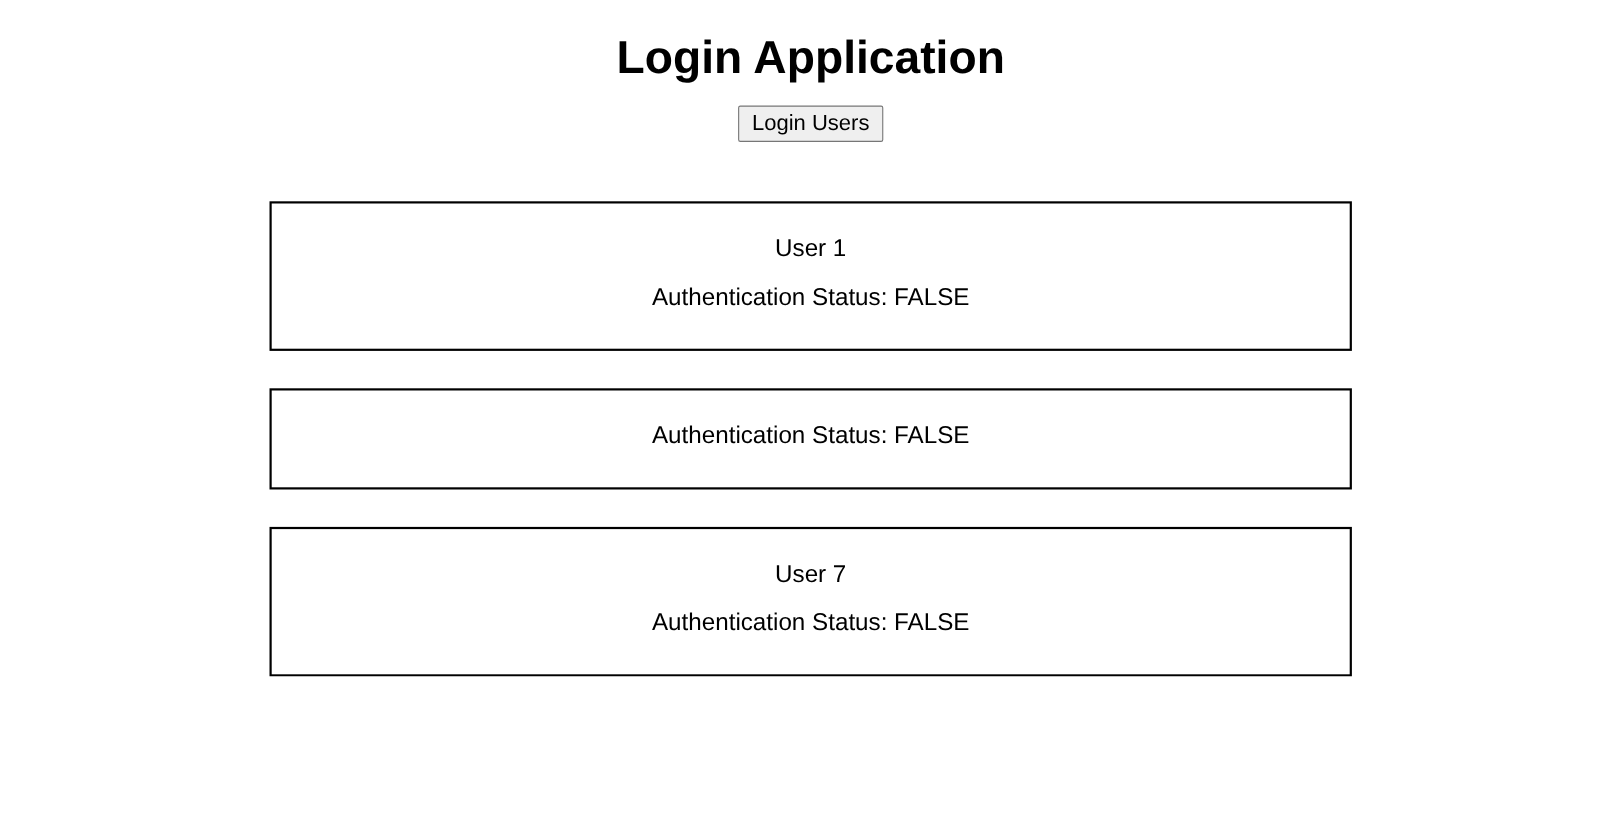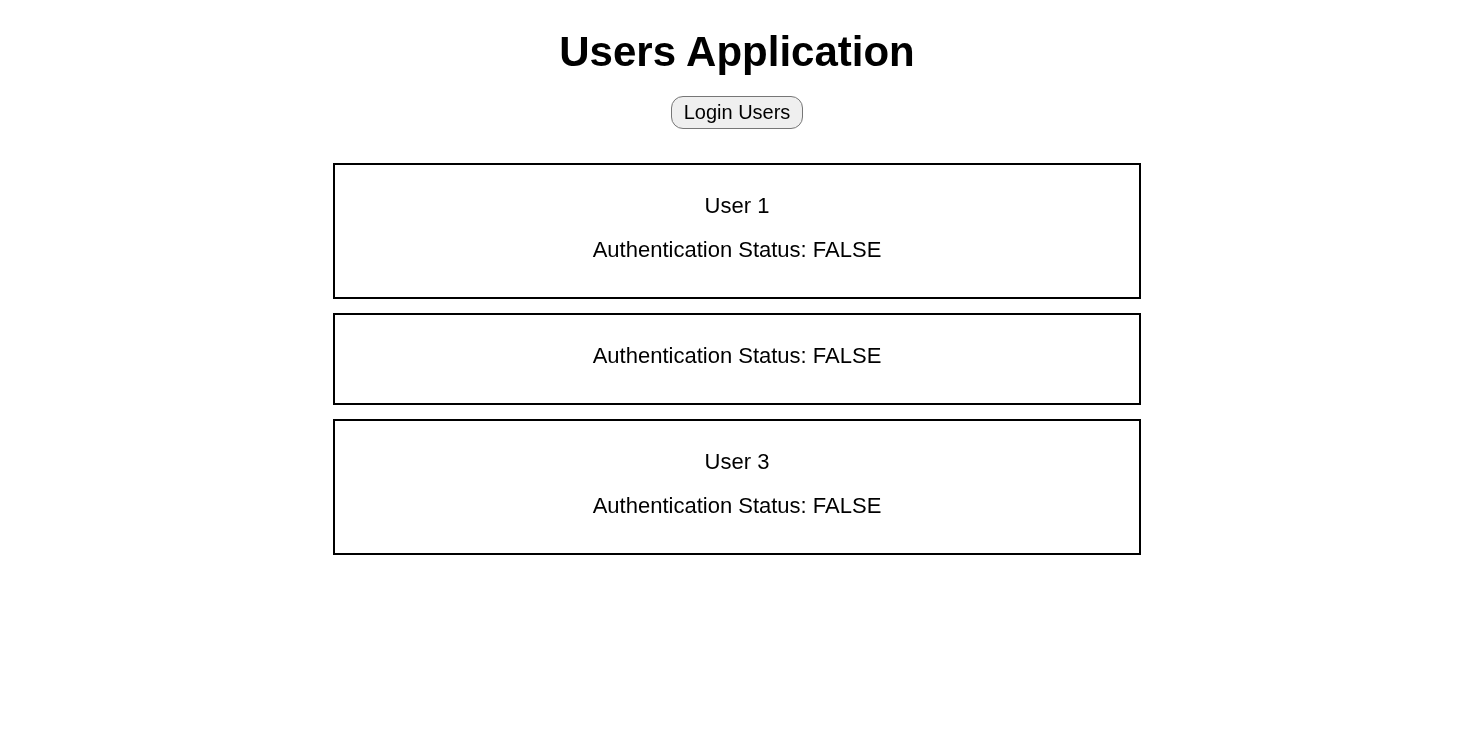--- a/index.html
+++ b/index.html
@@ -16,54 +16,54 @@
     h1 {
       font-size: 42px;
       font-weight: 700;
       margin: 28px 0 20px 0;
     }
     .login-button {
       font-size: 20px;
       padding: 4px 12px;
       background: #efefef;
       border: 1px solid #767676;
-      border-radius: 12px;
+      border-radius: 2px;
       cursor: pointer;
       font-family: inherit;
       margin-bottom: 20px;
     }
     .user-card {
-      width: 808px;
-      margin: 14px auto 0 auto;
+      width: 984px;
+      margin: 34px auto 0 auto;
       border: 2.5px solid #000000;
       padding: 10px 0 16px 0;
       background: #ffffff;
     }
     .user-card p {
       font-size: 22px;
       margin: 18px 0;
     }
   </style>
 </head>
 <body>
 
 
 
-<h1>Users Application</h1>
+<h1>Login Application</h1>
 
 <button class="login-button">Login Users</button>
 
 <div class="user-card">
   <p>User 1</p>
   <p>Authentication Status: FALSE</p>
 </div>
 
 <div class="user-card">
   <p>Authentication Status: FALSE</p>
 </div>
 
 <div class="user-card">
-  <p>User 3</p>
+  <p>User 7</p>
   <p>Authentication Status: FALSE</p>
 </div>
 
 
 
 
 </body></html>

